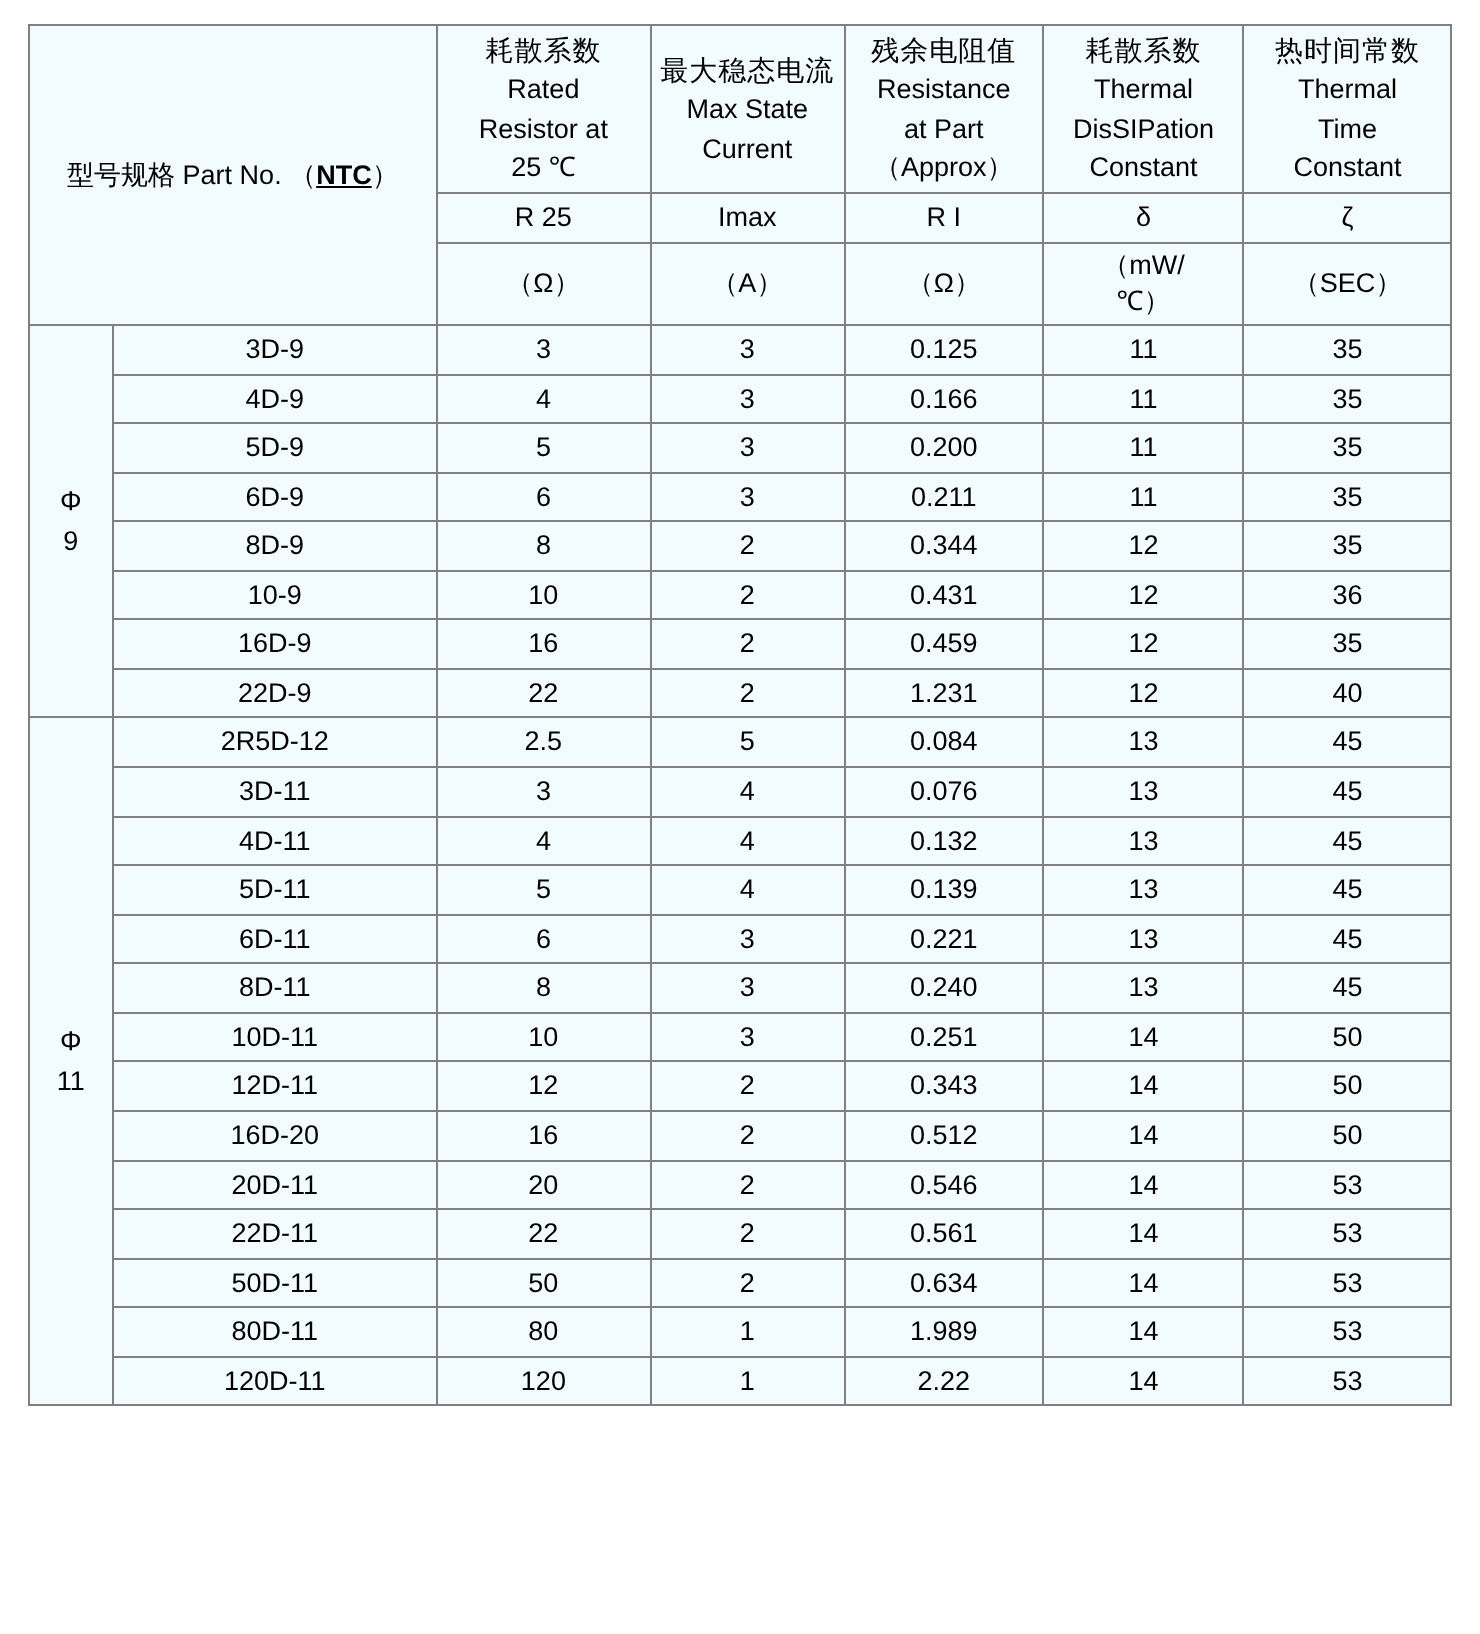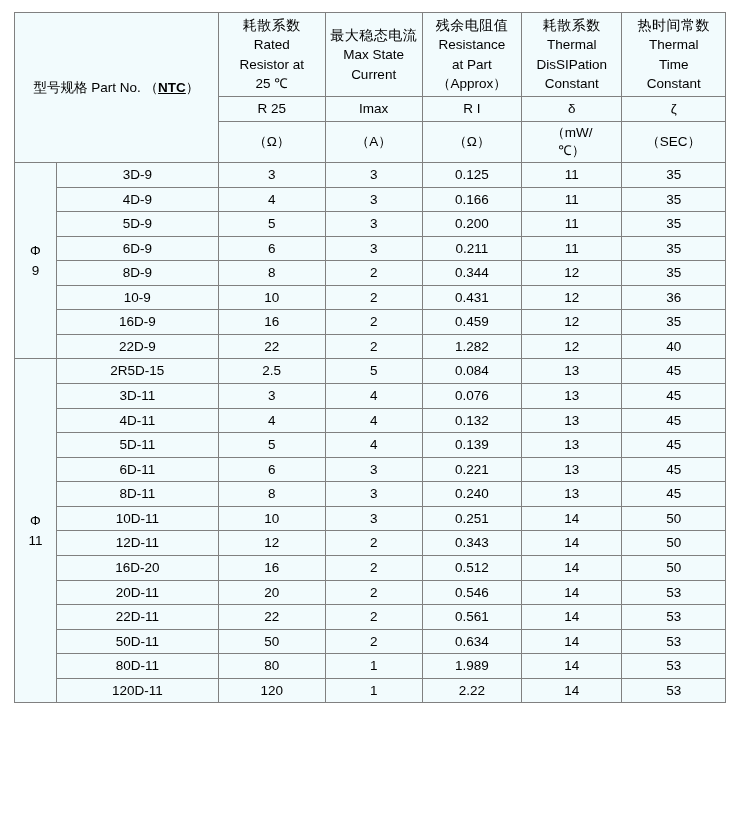--- a/index.html
+++ b/index.html
@@ -214,31 +214,31 @@
         <td class="data">16</td>
         <td class="data">2</td>
         <td class="data">0.459</td>
         <td class="data">12</td>
         <td class="data">35</td>
       </tr>
       <tr>
         <td class="data">22D-9</td>
         <td class="data">22</td>
         <td class="data">2</td>
-        <td class="data">1.282</td>
+        <td class="data">1.231</td>
         <td class="data">12</td>
         <td class="data">40</td>
       </tr>
 
       <tr>
         <td class="group" rowspan="14">
           <span class="g1">Φ</span>
           <span class="g2">11</span>
         </td>
-        <td class="data">2R5D-15</td>
+        <td class="data">2R5D-12</td>
         <td class="data">2.5</td>
         <td class="data">5</td>
         <td class="data">0.084</td>
         <td class="data">13</td>
         <td class="data">45</td>
       </tr>
       <tr>
         <td class="data">3D-11</td>
         <td class="data">3</td>
         <td class="data">4</td>

